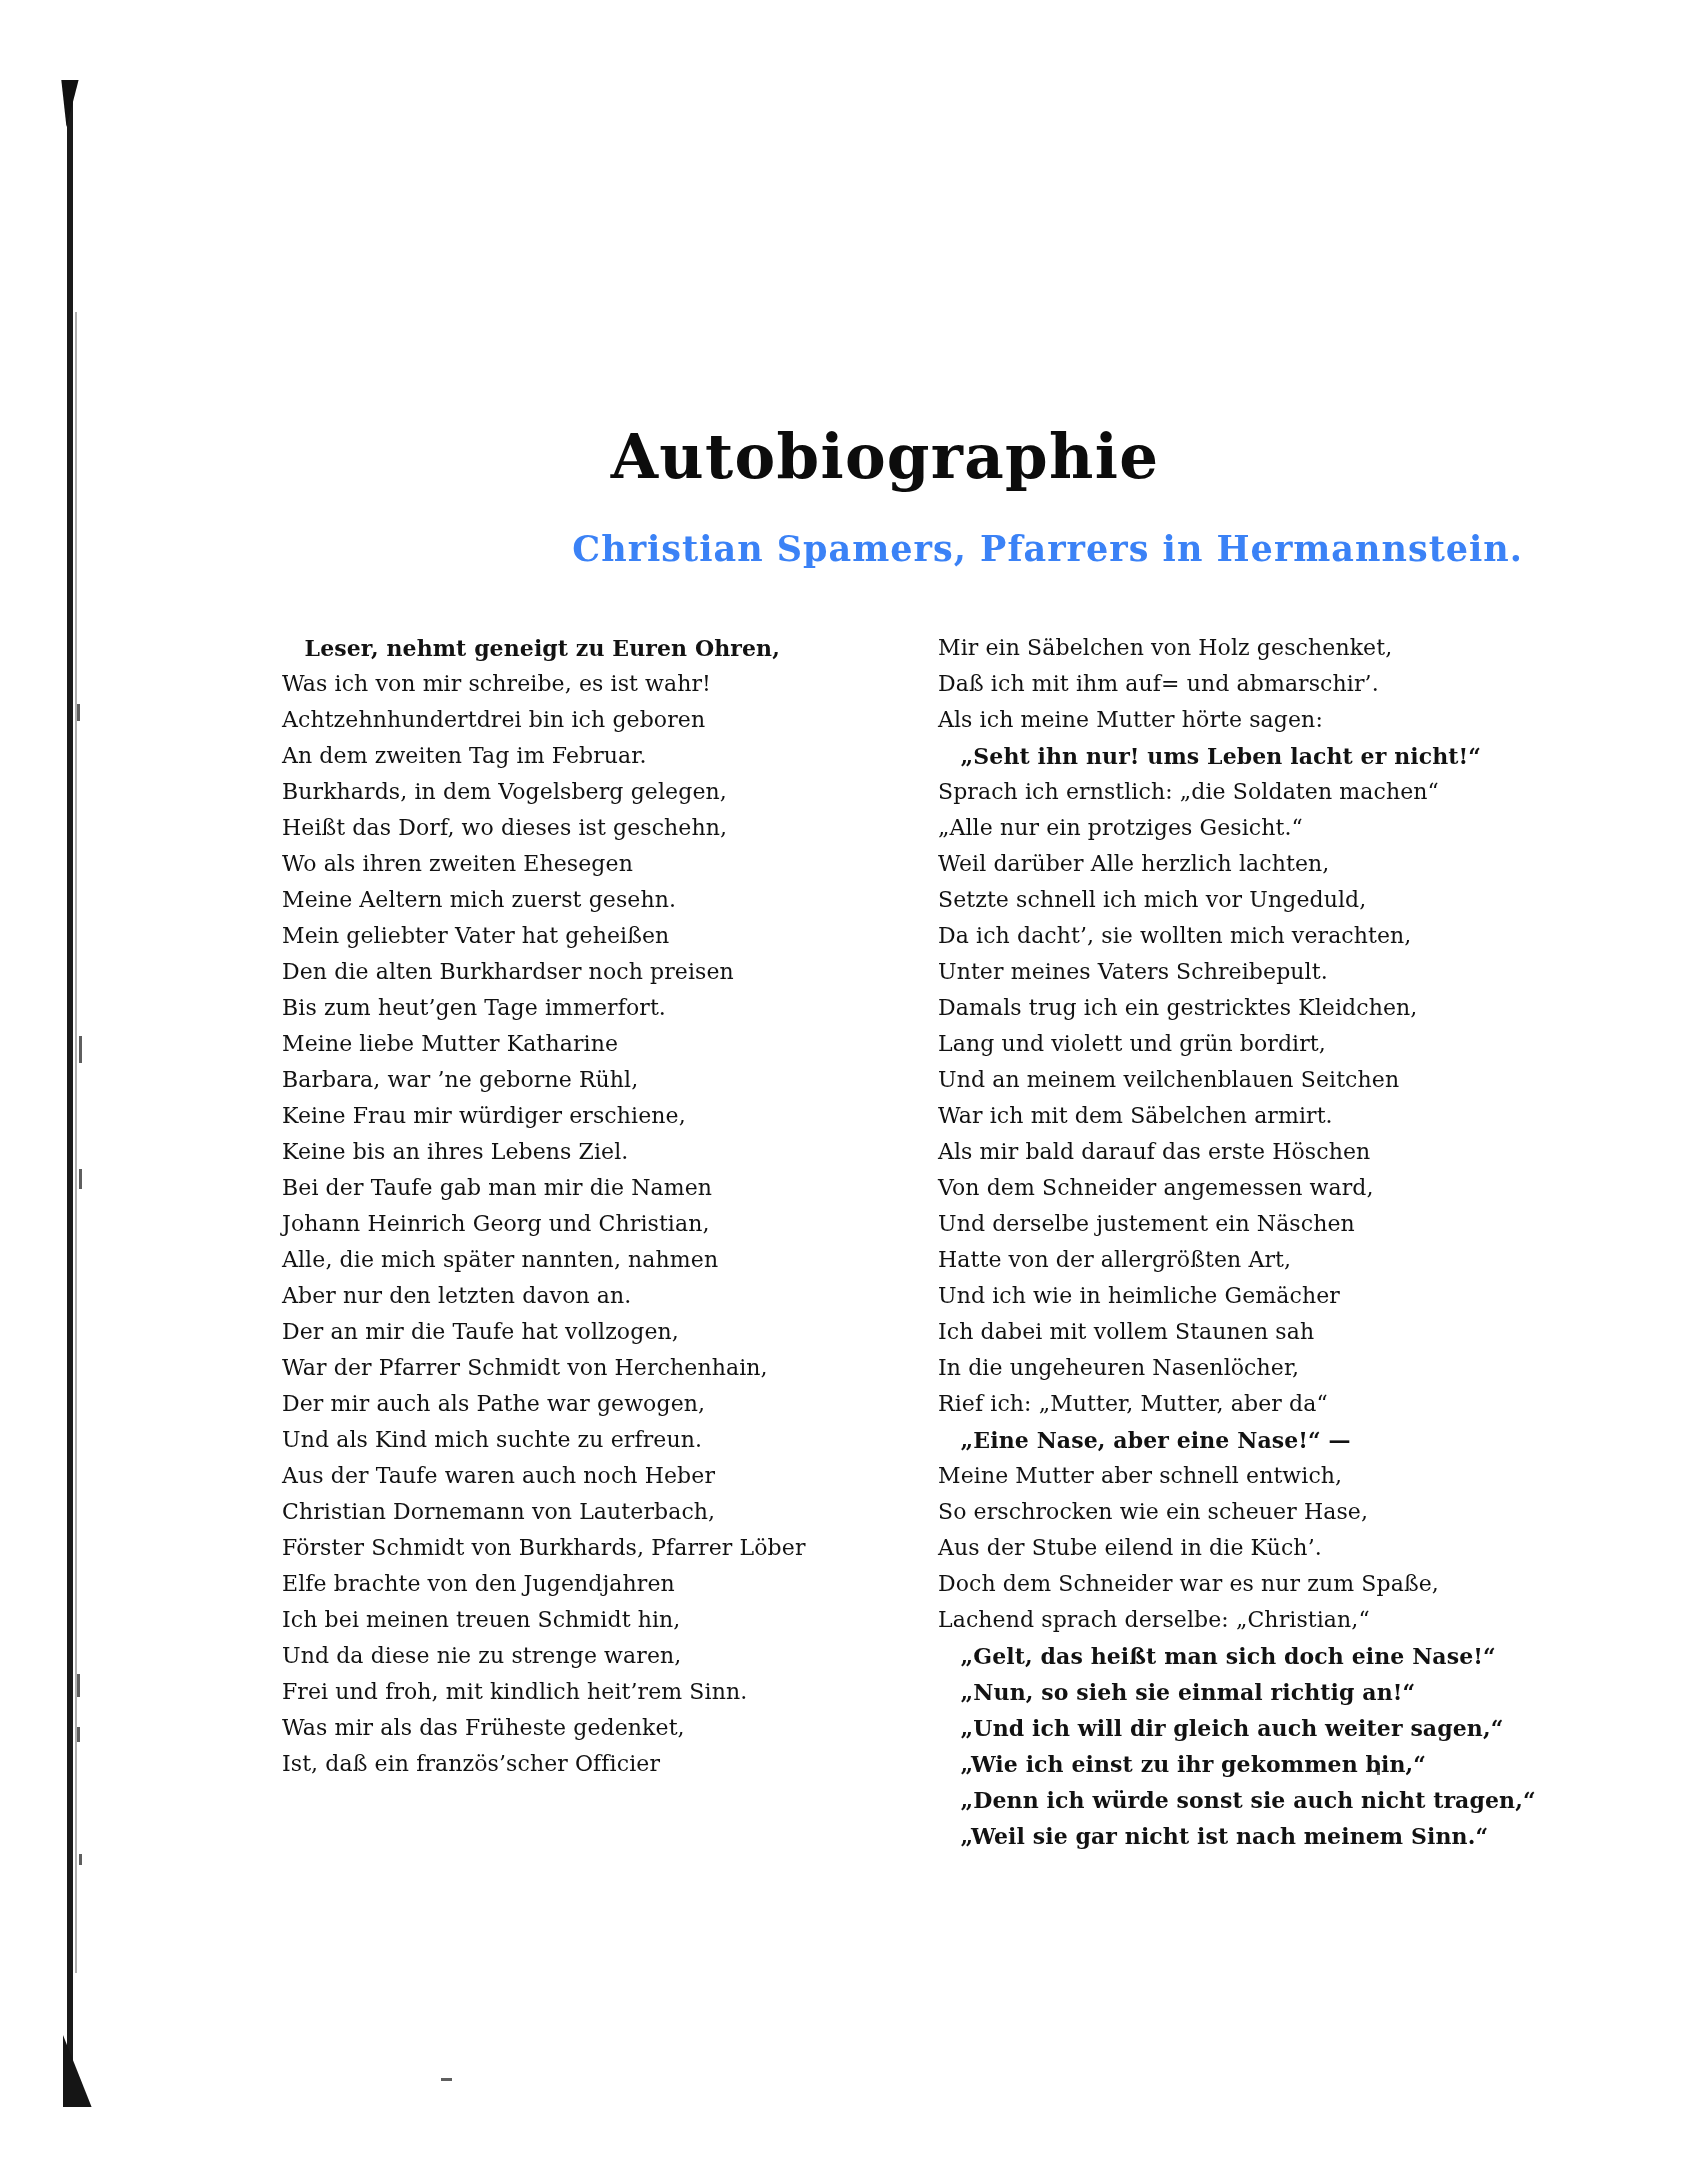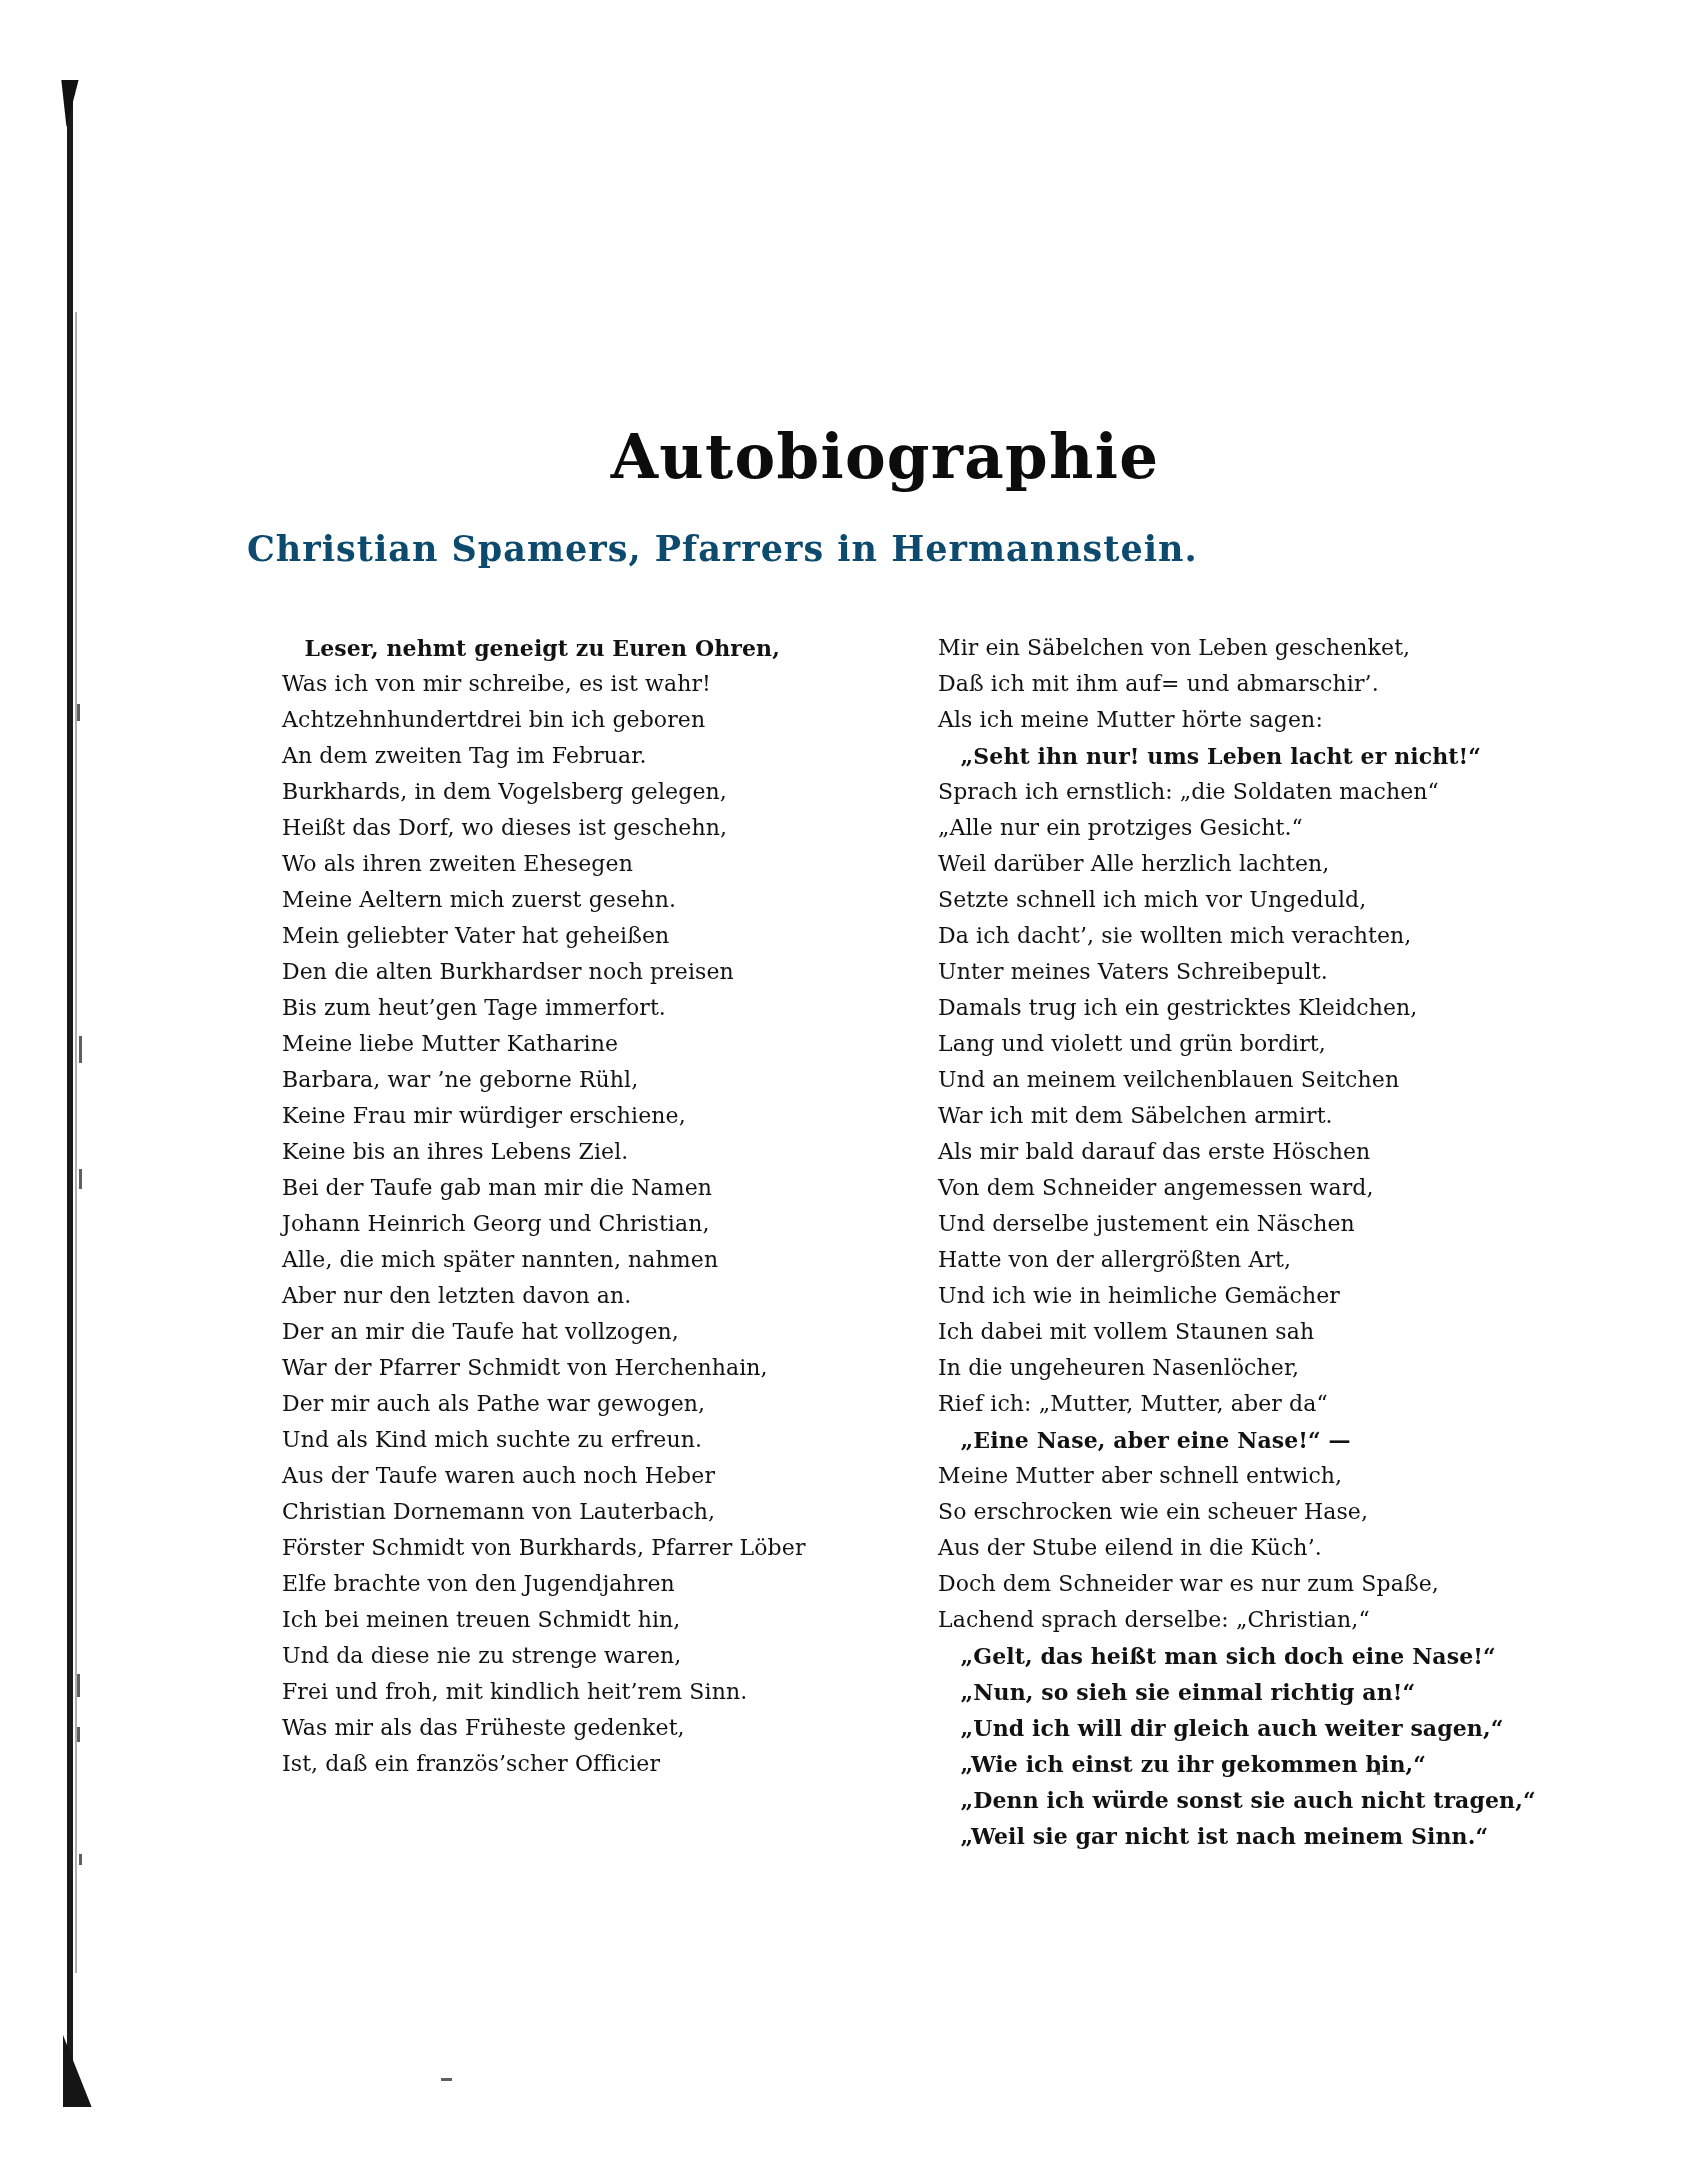--- a/index.html
+++ b/index.html
@@ -83,22 +83,22 @@
     text-align: center;
     color: #0c0c0c;
     line-height: 1.05;
     white-space: nowrap;
   }
   .doc-subtitle {
     font-family: "DejaVu Serif", serif;
     font-weight: 700;
     font-size: 35px;
     letter-spacing: 1px;
-    text-align: left;
-    color: #0c4a6e;
+    text-align: right;
+    color: #3b82f6;
     margin-top: 39px;
     white-space: nowrap;
   }
 
   .columns {
     margin-top: 61px;
     display: flex;
     justify-content: space-between;
     align-items: flex-start;
   }
@@ -172,21 +172,21 @@
           <div class="verse-line">Christian Dornemann von Lauterbach,</div>
           <div class="verse-line">Förster Schmidt von Burkhards, Pfarrer Löber</div>
           <div class="verse-line">Elfe brachte von den Jugendjahren</div>
           <div class="verse-line">Ich bei meinen treuen Schmidt hin,</div>
           <div class="verse-line">Und da diese nie zu strenge waren,</div>
           <div class="verse-line">Frei und froh, mit kindlich heit’rem Sinn.</div>
           <div class="verse-line">Was mir als das Früheste gedenket,</div>
           <div class="verse-line">Ist, daß ein französ’scher Officier</div>
         </div>
       <div class="col col-right">
-          <div class="verse-line">Mir ein Säbelchen von Leben geschenket,</div>
+          <div class="verse-line">Mir ein Säbelchen von Holz geschenket,</div>
           <div class="verse-line">Daß ich mit ihm auf= und abmarschir’.</div>
           <div class="verse-line">Als ich meine Mutter hörte sagen:</div>
           <div class="verse-line indent">„Seht ihn nur! ums Leben lacht er nicht!“</div>
           <div class="verse-line">Sprach ich ernstlich: „die Soldaten machen“</div>
           <div class="verse-line">„Alle nur ein protziges Gesicht.“</div>
           <div class="verse-line">Weil darüber Alle herzlich lachten,</div>
           <div class="verse-line">Setzte schnell ich mich vor Ungeduld,</div>
           <div class="verse-line">Da ich dacht’, sie wollten mich verachten,</div>
           <div class="verse-line">Unter meines Vaters Schreibepult.</div>
           <div class="verse-line">Damals trug ich ein gestricktes Kleidchen,</div>

